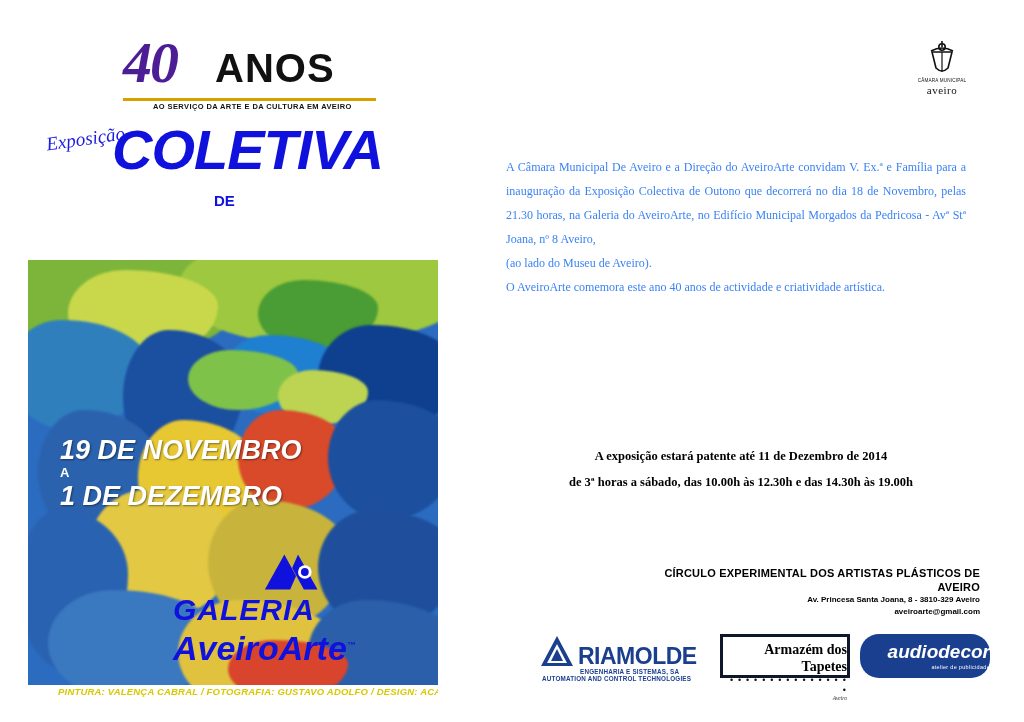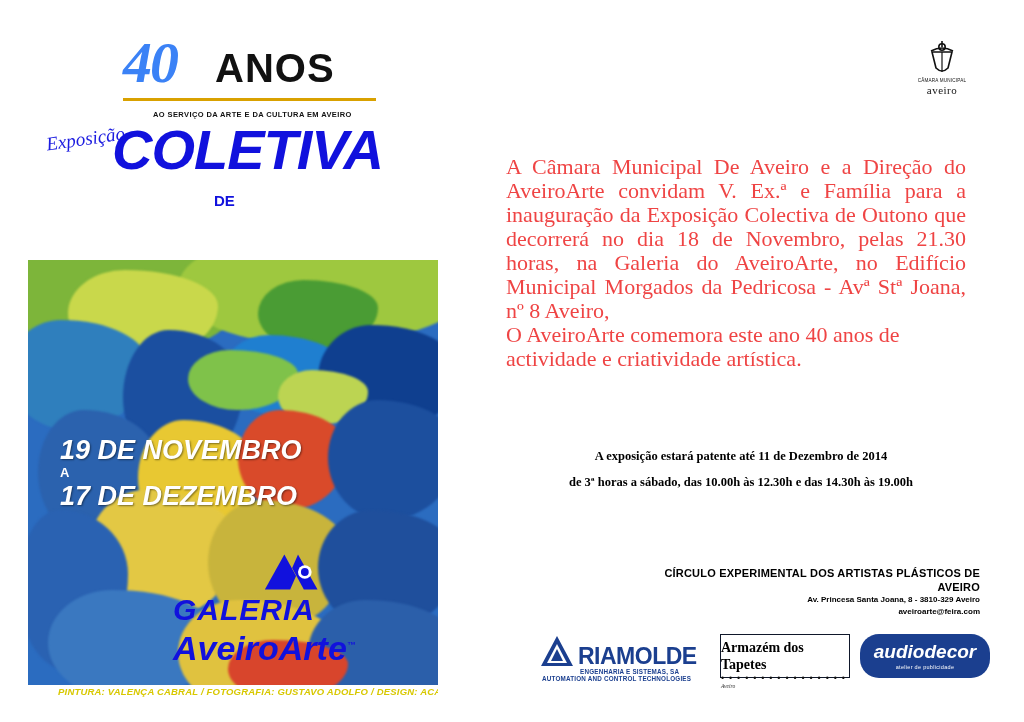--- a/index.html
+++ b/index.html
@@ -36,21 +36,21 @@
   }
   #anos-40 {
     position: absolute;
     left: 0;
     top: 0;
     font-family: "Liberation Serif", serif;
     font-style: italic;
     font-weight: bold;
     font-size: 58px;
     line-height: 58px;
-    color: #3b82f6;
+    color: #4c1d95;
     letter-spacing: -2px;
   }
   #anos-word {
     position: absolute;
     left: 92px;
     top: 14px;
     font-family: "Liberation Sans", sans-serif;
     font-weight: bold;
     font-size: 40px;
     line-height: 40px;
@@ -68,21 +68,20 @@
   #anos-sub {
     position: absolute;
     left: 30px;
     top: 68px;
     font-family: "Liberation Sans", sans-serif;
     font-weight: bold;
     font-size: 7.5px;
     letter-spacing: 0.4px;
     color: #111111;
     white-space: nowrap;
-    margin-top: 8px;
   }
 
   
   #exposicao-word {
     position: absolute;
     left: 18px;
     top: 118px;
     font-family: "Liberation Serif", serif;
     font-style: italic;
     font-size: 19px;
@@ -240,23 +239,23 @@
     letter-spacing: .2px;
     line-height: 5px;
   }
 
   #invite-text {
     position: absolute;
     left: 506px;
     top: 155px;
     width: 460px;
     font-family: "Liberation Serif", serif;
-    font-size: 22px;
+    font-size: 12px;
     line-height: 24px;
-    color: #ef4444;
+    color: #3b82f6;
   }
   #invite-text .just {
     text-align: justify;
   }
   #invite-text p { margin: 0; }
 
   #schedule {
     position: absolute;
     left: 506px;
     top: 443px;
@@ -336,24 +335,24 @@
     font-weight: bold;
     font-size: 6.3px;
     color: #1b3f8f;
     letter-spacing: .2px;
     margin-left: 2px;
   }
   
   #sp-armazem {
     left: 180px;
     width: 130px;
-    border: 1px solid #0f172a;
+    border: 3px solid #0f172a;
     background: #fff;
     box-sizing: border-box;
-    text-align: left;
+    text-align: right;
   }
   #armazem-name {
     font-family: "Liberation Serif", serif;
     font-weight: bold;
     font-size: 14px;
     line-height: 17px;
     margin-top: 4px;
     color: #000;
   }
   #armazem-dots {
@@ -369,21 +368,21 @@
     font-size: 5.5px;
     color: #333;
     line-height: 7px;
   }
   
   #sp-audio {
     left: 320px;
     width: 130px;
     background: #1b3f8f;
     color: #fff;
-    text-align: center;
+    text-align: right;
     box-sizing: border-box;
     border-radius: 19px;
   }
   #audio-name {
     font-family: "Liberation Sans", sans-serif;
     font-weight: bold;
     font-style: italic;
     font-size: 19px;
     line-height: 22px;
     margin-top: 7px;
@@ -435,21 +434,21 @@
     <div class="blob" style="left:180px;top:240px;width:140px;height:130px;background:#c8b43c;"></div>
     <div class="blob" style="left:290px;top:250px;width:140px;height:120px;background:#1f4f9c;"></div>
     <div class="blob" style="left:20px;top:330px;width:170px;height:110px;background:#3a78c0;"></div>
     <div class="blob" style="left:150px;top:340px;width:160px;height:110px;background:#e0c23f;"></div>
     <div class="blob" style="left:280px;top:340px;width:150px;height:110px;background:#2b5faa;"></div>
     <div class="blob" style="left:200px;top:380px;width:120px;height:60px;background:#d8452c;"></div>
 
     <div id="dates">
       <div class="date-line">19 DE NOVEMBRO</div>
       <div class="date-a">A</div>
-      <div class="date-line">17 DE DEZEMBRO</div>
+      <div class="date-line">1 DE DEZEMBRO</div>
     </div>
 
     <div id="galeria-block">
       <svg id="galeria-mark" viewBox="0 0 80 44">
         <polygon points="6,40 26,4 38,26 32,40" fill="#1111dd"></polygon>
         <polygon points="40,4 60,40 46,40 34,18" fill="#1111dd"></polygon>
         <circle cx="47" cy="22" r="7" fill="#ffffff"></circle>
         <circle cx="47" cy="22" r="4" fill="#1111dd"></circle>
       </svg>
       <div id="galeria-word">GALERIA</div>
@@ -467,32 +466,33 @@
     <path d="M9 13 Q20 7 31 13" stroke="#111" stroke-width="1.6" fill="none"></path>
     <path d="M10 14 L30 14 L26 30 Q20 36 14 30 Z" fill="none" stroke="#111" stroke-width="1.6"></path>
     <path d="M20 14 L20 34" stroke="#111" stroke-width="1.2"></path>
   </svg>
   <div class="caption-small">CÂMARA MUNICIPAL</div>
   <div class="caption">aveiro</div>
 </div>
 
 <div id="invite-text">
   <p class="just">A Câmara Municipal De Aveiro e a Direção do AveiroArte convidam V. Ex.ª e Família para a inauguração da Exposição Colectiva de Outono que decorrerá no dia 18 de Novembro, pelas 21.30 horas, na Galeria do AveiroArte, no Edifício Municipal Morgados da Pedricosa - Avª Stª Joana, nº 8 Aveiro,</p>
+  <p>(ao lado do Museu de Aveiro).</p>
   <p>O AveiroArte comemora este ano 40 anos de actividade e criatividade artística.</p>
 </div>
 
 <div id="schedule">
   <div>A exposição estará patente até 11 de Dezembro de 2014</div>
   <div>de 3ª horas a sábado, das 10.00h às 12.30h e das 14.30h às 19.00h</div>
 </div>
 
 <div id="org-block">
   <div id="org-name">CÍRCULO EXPERIMENTAL DOS ARTISTAS PLÁSTICOS DE AVEIRO</div>
   <div id="org-addr">Av. Princesa Santa Joana, 8 - 3810-329 Aveiro</div>
-  <div id="org-mail">aveiroarte@feira.com</div>
+  <div id="org-mail">aveiroarte@gmail.com</div>
 </div>
 
 <div id="sponsors">
 
   <div class="sp" id="sp-riamolde">
     <div id="riamolde-row">
       <svg id="riamolde-mark" viewBox="0 0 34 34">
         <polygon points="17,2 33,32 1,32" fill="#1b3f8f"></polygon>
         <polygon points="17,10 27,29 7,29" fill="#ffffff"></polygon>
         <polygon points="17,15 23,27 11,27" fill="#1b3f8f"></polygon>

